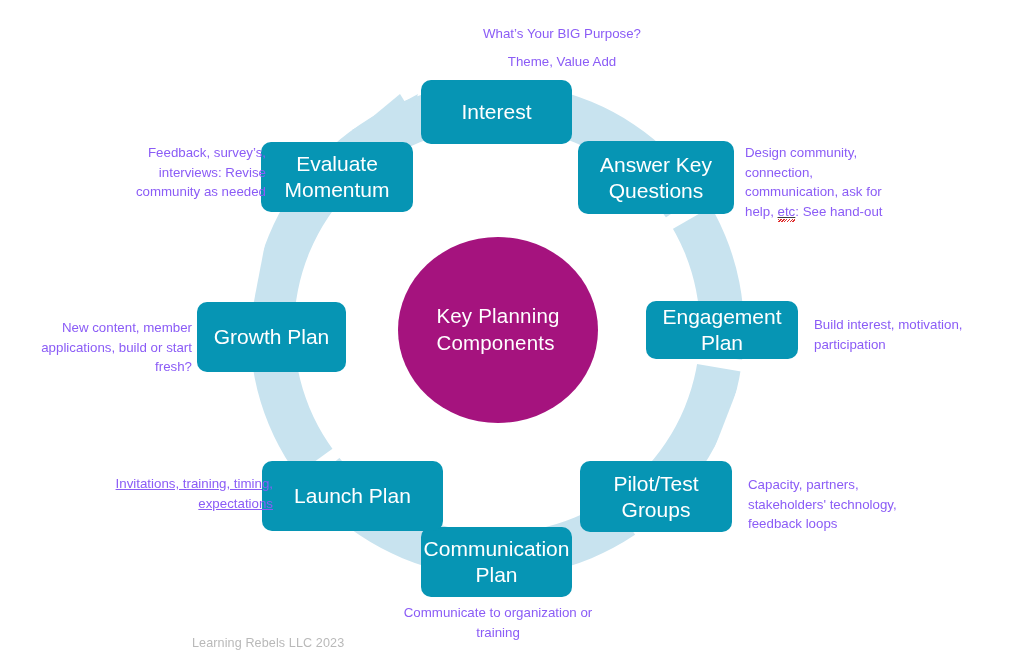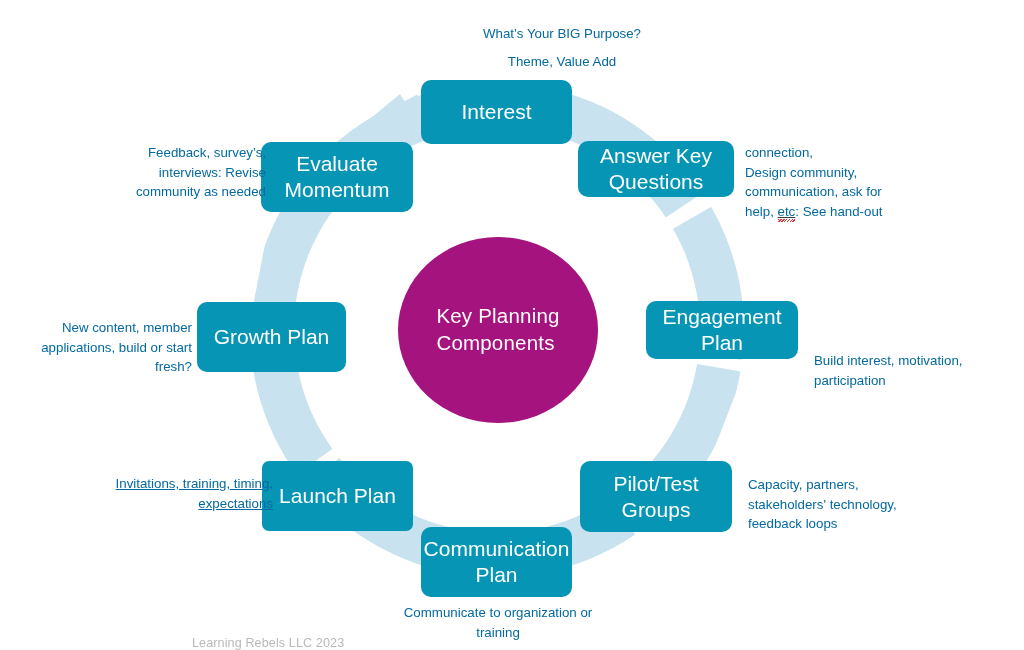--- a/index.html
+++ b/index.html
@@ -61,42 +61,42 @@
     color: #ffffff;
     font-size: 21px;
     line-height: 1.22;
     font-weight: 400;
     box-sizing: border-box;
     padding: 4px 8px;
   }
   .node-label { display: block; }
 
   #node-interest       { left: 421px; top:  80px; width: 151px; height: 64px; }
-  #node-answer         { left: 578px; top: 141px; width: 156px; height: 56px; }
+  #node-answer         { left: 578px; top: 141px; width: 156px; height: 73px; }
   #node-engagement     { left: 646px; top: 301px; width: 152px; height: 58px; }
   #node-pilot          { left: 580px; top: 461px; width: 152px; height: 71px; }
   #node-communication  { left: 421px; top: 527px; width: 151px; height: 70px; }
-  #node-launch         { left: 262px; top: 461px; width: 151px; height: 70px; border-radius: 7px; }
+  #node-launch         { left: 262px; top: 461px; width: 181px; height: 70px; }
   #node-growth         { left: 197px; top: 302px; width: 149px; height: 70px; }
   #node-evaluate       { left: 261px; top: 142px; width: 152px; height: 70px; }
 
   
   .anno {
     position: absolute;
     font-size: 13.3px;
     line-height: 1.47;
-    color: #0369a1;
+    color: #8b5cf6;
   }
   .anno.right { text-align: left; }
   .anno.left  { text-align: right; }
   .anno.center{ text-align: center; }
 
   #anno-interest      { left: 432px; top:  24px; width: 260px; }
   #anno-answer        { left: 745px; top: 143px; width: 170px; }
-  #anno-engagement    { left: 814px; top: 315px; width: 180px; margin-top: 36px; }
+  #anno-engagement    { left: 814px; top: 315px; width: 180px; }
   #anno-pilot         { left: 748px; top: 475px; width: 180px; }
   #anno-communication { left: 398px; top: 603px; width: 200px; }
   #anno-launch        { left:  98px; top: 474px; width: 175px; text-decoration: underline; }
   #anno-growth        { left:  32px; top: 318px; width: 160px; }
   #anno-evaluate      { left: 126px; top: 143px; width: 140px; }
 
   .misspelled {
     text-decoration: underline;
     text-decoration-color: #3c3c3c;
     text-decoration-thickness: 1px;
@@ -238,22 +238,22 @@
     </span>
   </div>
 
   <div class="anno center" id="anno-interest">
     <div>What’s Your BIG Purpose?</div>
     <div style="height:8px"></div>
     <div>Theme, Value Add</div>
   </div>
 
   <div class="anno right" id="anno-answer">
+    <div>Design community,</div>
     <div>connection,</div>
-    <div>Design community,</div>
     <div>communication, ask for</div>
     <div><span>help, </span><span class="misspelled">etc</span><span>: See hand-out</span></div>
   </div>
 
   <div class="anno right" id="anno-engagement">
     <div>Build interest, motivation,</div>
     <div>participation</div>
   </div>
 
   <div class="anno right" id="anno-pilot">

